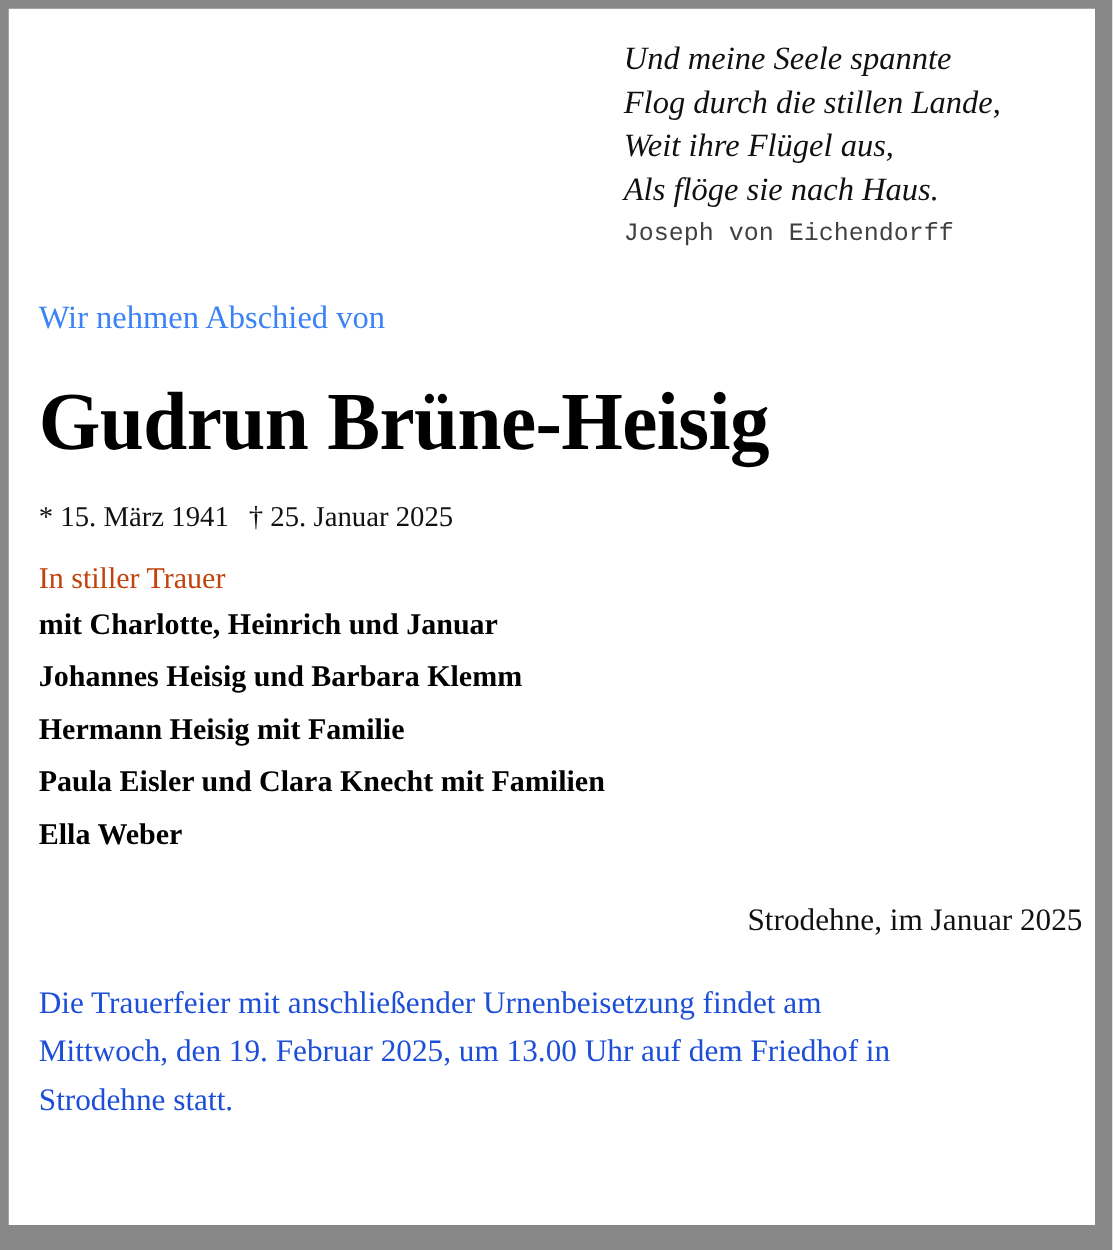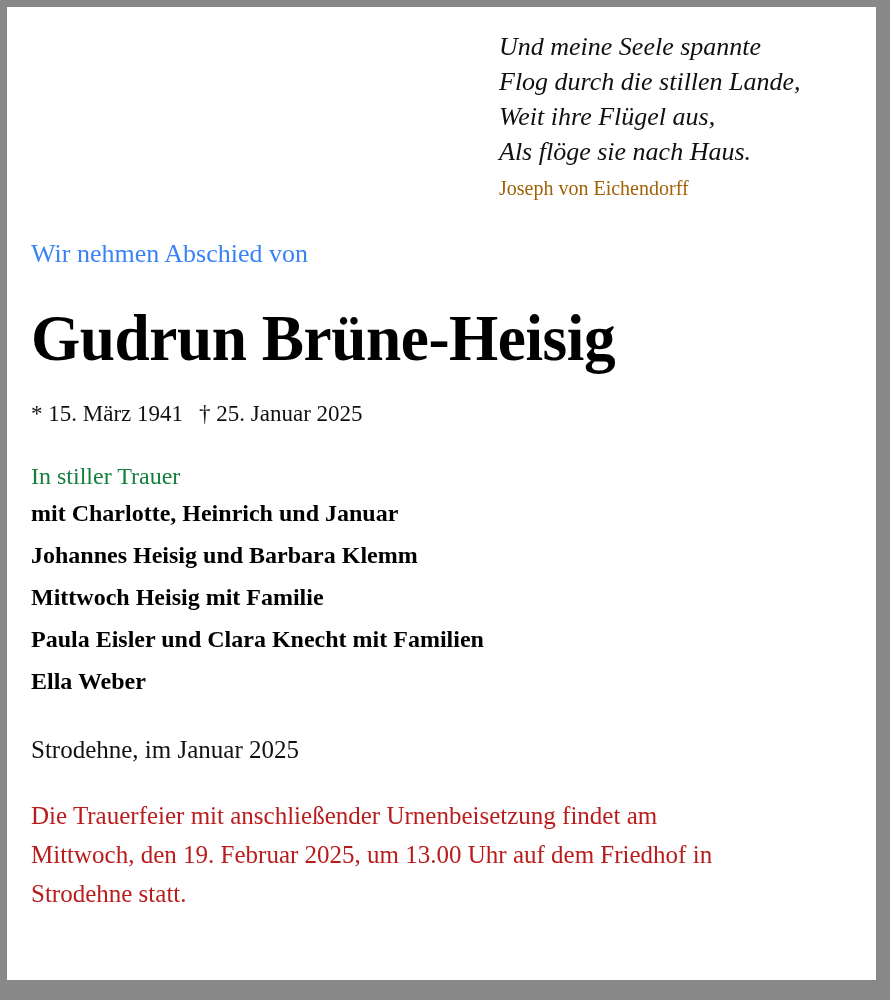--- a/index.html
+++ b/index.html
@@ -41,26 +41,26 @@
   .poem-line {
     font-family: "Liberation Serif", "DejaVu Serif", serif;
     font-style: italic;
     font-size: 26px;
     line-height: 35px;
     color: #101010;
     white-space: nowrap;
   }
 
   .poem-author {
-    font-family: Liberation Serif, serif;
+    font-family: Liberation Mono, monospace;
     font-style: normal;
     font-size: 20px;
     line-height: 30px;
     margin-top: 4px;
-    color: #a16207;
+    color: #404040;
     white-space: nowrap;
   }
 
   
   .body-area {
     position: absolute;
     left: 24px;
     top: 230px;
     right: 10px;
   }
@@ -93,45 +93,46 @@
   }
 
   .dates-gap {
     display: inline-block;
     width: 16px;
   }
 
   .mourning-intro {
     font-size: 24px;
     line-height: 32px;
-    margin-top: 29px;
-    color: #15803d;
+    margin-top: 16px;
+    color: #c2410c;
   }
 
   .mourner {
     font-size: 24px;
     line-height: 42px;
     font-weight: bold;
     color: #000000;
     white-space: nowrap;
   }
 
   .place-date {
     font-size: 25px;
     line-height: 34px;
     margin-top: 31px;
     color: #111111;
+    text-align: right;
   }
 
   .service-info {
     font-size: 25px;
     line-height: 39px;
     margin-top: 29px;
     width: 836px;
-    color: #b91c1c;
+    color: #1d4ed8;
   }
 
   .service-info .svc-line {
     white-space: nowrap;
   }
 </style>
 </head>
 <body>
 
 <div class="notice">
@@ -153,21 +154,21 @@
 
       <div class="life-dates">
         <span>* 15. März 1941</span><span class="dates-gap"></span><span>† 25. Januar 2025</span>
       </div>
 
       <div class="mourning-intro">In stiller Trauer</div>
 
       <div class="mourners-list">
         <div class="mourner">mit Charlotte, Heinrich und Januar</div>
         <div class="mourner">Johannes Heisig und Barbara Klemm</div>
-        <div class="mourner">Mittwoch Heisig mit Familie</div>
+        <div class="mourner">Hermann Heisig mit Familie</div>
         <div class="mourner">Paula Eisler und Clara Knecht mit Familien</div>
         <div class="mourner">Ella Weber</div>
       </div>
 
       <div class="place-date">Strodehne, im Januar 2025</div>
 
       <div class="service-info">
         <span class="svc-line">Die Trauerfeier mit anschließender Urnenbeisetzung findet am</span>
         <span class="svc-line">Mittwoch, den 19. Februar 2025, um 13.00 Uhr auf dem Friedhof in</span>
         <span class="svc-line">Strodehne statt.</span>

